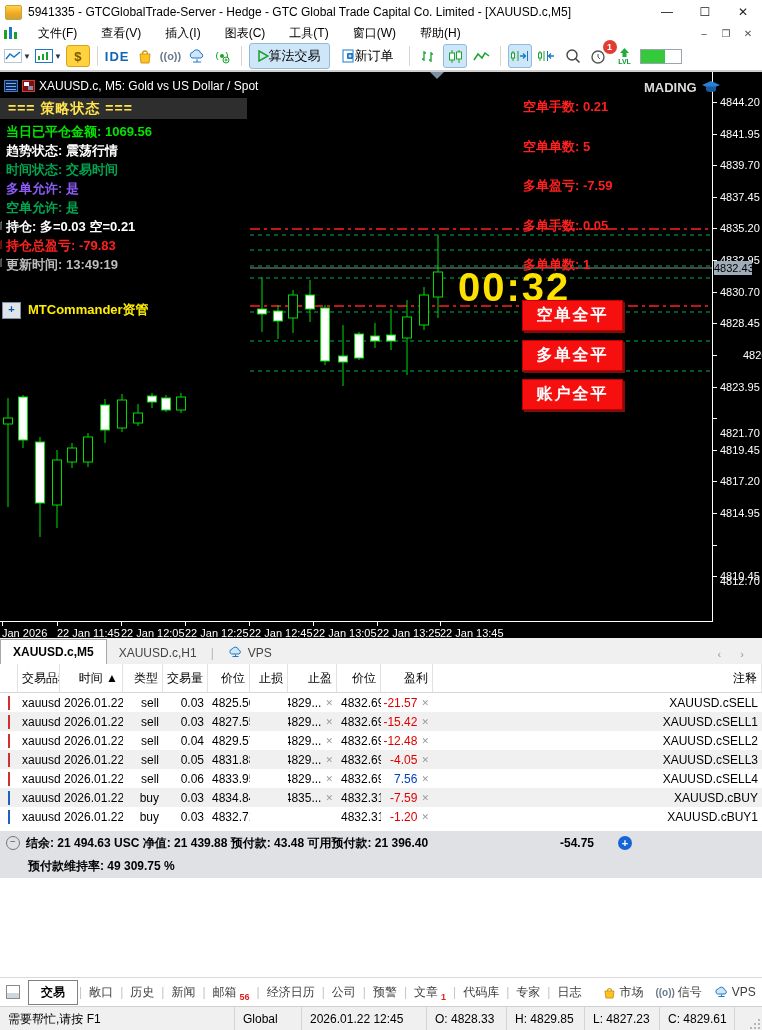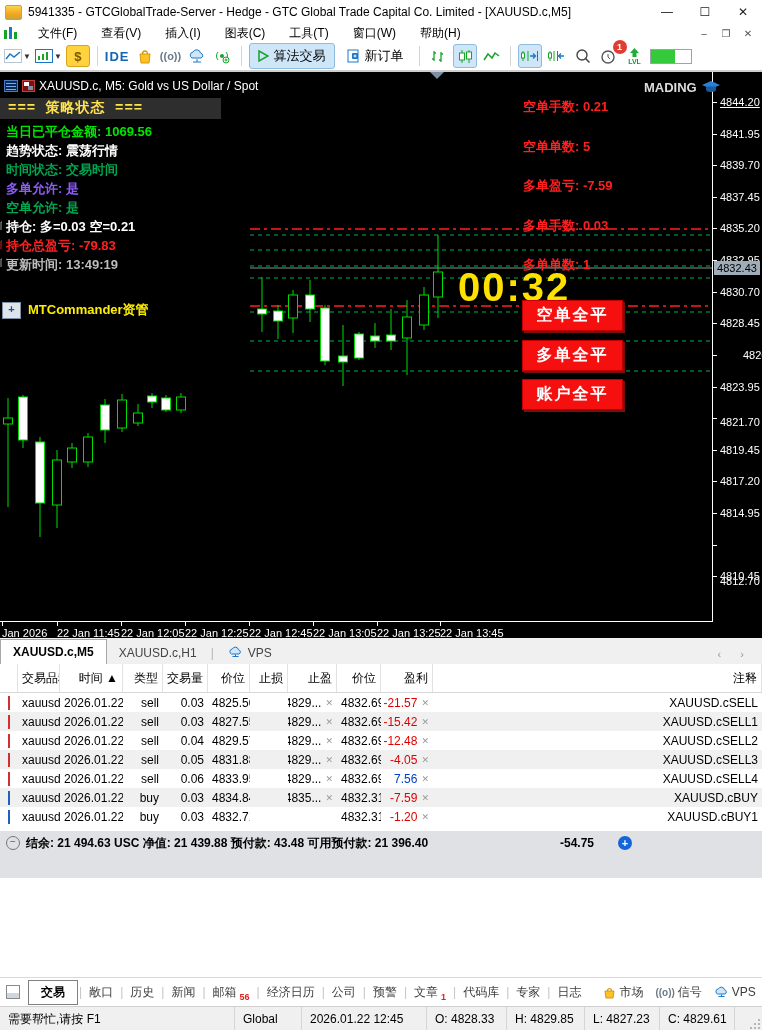--- a/index.html
+++ b/index.html
@@ -22,50 +22,50 @@
   #mdi-icon i.g{background:#18a32b;}
   .menu-item{padding:1px 12px;cursor:default;}
   #mdi-controls{margin-left:auto;display:flex;gap:6px;padding-right:6px;color:#555;font-size:10px;}
   .mdibtn{width:16px;text-align:center;}
   
   #toolbar{left:0;top:42px;width:762px;height:29px;background:#fff;border-bottom:1px solid #cfcfcf;display:flex;align-items:center;gap:4px;padding-left:4px;box-sizing:border-box;}
   .tb-sep{width:1px;height:20px;background:#d5d5d5;margin:0 3px;}
   .tb-ico{height:22px;min-width:22px;display:flex;align-items:center;justify-content:center;border-radius:3px;}
   .tb-ico svg{display:block;}
   .tb-caret{font-size:8px;color:#333;margin-left:1px;}
-  .tb-btn{display:flex;align-items:center;gap:5px;height:24px;padding:0 8px;border-radius:3px;font-size:13px;color:#000;}
+  .tb-btn{display:flex;align-items:center;height:24px;padding:0 8px;border-radius:3px;font-size:13px;color:#000;}
   .tb-active{background:#cfe6f8;border:1px solid #8fbbdd;}
   .dollar{width:20px;height:20px;background:#ffd23e;border:1px solid #d8a41f;border-radius:3px;color:#7a5a00;font-weight:bold;font-size:13px;display:flex;align-items:center;justify-content:center;}
   .ide-label{color:#1464b4;font-size:13px;font-weight:bold;letter-spacing:1px;}
   .signal-txt{color:#6b798a;font-size:11px;font-weight:bold;white-space:nowrap;}
   .badge{position:absolute;top:-5px;right:-7px;background:#e03c31;color:#fff;border-radius:50%;width:14px;height:14px;font-size:9px;display:flex;align-items:center;justify-content:center;font-weight:bold;}
   .lvl{display:flex;flex-direction:column;align-items:center;color:#0a9a30;font-size:7px;font-weight:bold;line-height:1;}
   #conn-meter{width:40px;height:13px;border:1px solid #9aa4ad;background:#fff;}
   #conn-meter i{display:block;height:100%;width:62%;background:#35c93c;}
   
   #chart{left:0;top:71px;width:762px;height:567px;background:#000;border-top:1px solid #cfcfcf;}
   #plot-svg{position:absolute;left:0;top:0;}
   .axis-v{position:absolute;left:712px;top:0;width:1px;height:549px;background:#fff;}
   .axis-h{position:absolute;left:0;top:549px;width:713px;height:1px;background:#fff;}
   .ptick{position:absolute;left:712px;width:5px;height:1px;background:#fff;}
   .plabel{position:absolute;left:720px;transform:translateY(-50%);color:#fff;font-size:11px;font-family:"Liberation Sans",sans-serif;}
   .ttick{position:absolute;top:550px;width:1px;height:4px;background:#fff;}
   .tlabel{position:absolute;top:555px;color:#fff;font-size:11px;white-space:nowrap;}
   #chart-sym-title{left:4px;top:7px;display:flex;align-items:center;gap:4px;color:#fff;font-size:12px;white-space:nowrap;}
   #watermark{top:8px;left:644px;display:flex;align-items:center;gap:5px;color:#dcdcdc;font-size:13px;font-weight:bold;}
   #time-marker{left:430px;top:0;width:0;height:0;border-left:7px solid transparent;border-right:7px solid transparent;border-top:7px solid #7c8fa6;}
-  #panel-title{left:0;top:26px;width:221px;height:21px;background:#2e2e2e;color:#ffe34d;font-weight:bold;font-size:14px;line-height:21px;padding-left:8px;box-sizing:border-box;letter-spacing:1px;font-family:Liberation Mono, monospace;}
+  #panel-title{left:0;top:26px;width:247px;height:21px;background:#2e2e2e;color:#ffe34d;font-weight:bold;font-size:14px;line-height:21px;padding-left:8px;box-sizing:border-box;letter-spacing:1px;}
   .panel-row{position:absolute;left:2px;font-weight:bold;font-size:13px;background:#000;padding:1px 4px;white-space:nowrap;}
   .info-label{position:absolute;left:523px;color:#ff1f1f;font-weight:bold;font-size:13px;white-space:nowrap;}
   #countdown{left:458px;top:195px;color:#ffe100;font-size:40px;font-weight:bold;letter-spacing:2px;line-height:1;}
   .chart-btn{position:absolute;left:522px;width:99px;height:29px;background:#f50f0f;border:1px solid #c00000;box-shadow:2px 2px 0 #7e0d0d;color:#fff;font-size:16px;font-weight:bold;display:flex;align-items:center;justify-content:center;letter-spacing:2px;}
   #mtc{left:2px;top:229px;display:flex;align-items:center;gap:7px;}
   #mtc-btn{width:17px;height:15px;background:#dfe4ea;border:1px solid #7d8fa5;color:#1254a8;font-size:11px;line-height:13px;text-align:center;font-weight:bold;}
   #mtc-label{color:#ffee00;font-weight:bold;font-size:13px;}
-  #price-box{left:714px;top:189px;width:46px;height:14px;background:#9fadba;color:#000;font-size:11px;line-height:14px;text-align:center;}
+  #price-box{left:714px;top:189px;width:38px;height:14px;background:#9fadba;color:#000;font-size:11px;line-height:14px;text-align:center;}
   
   #chart-tabs{left:0;top:638px;width:762px;height:26px;background:#f0f0f0;border-bottom:1px solid #c8c8c8;display:flex;align-items:flex-end;font-size:12px;}
   .ctab{height:22px;display:flex;align-items:center;gap:5px;padding:0 12px;color:#444;}
   .ctab.active{background:#fff;border:1px solid #a8a8a8;border-bottom:none;height:24px;color:#000;font-weight:bold;}
   .ctab-sep{color:#b5b5b5;margin:0 2px 4px 2px;}
   #ctab-arrows{margin-left:auto;padding:0 10px 4px 0;color:#9a9a9a;font-size:11px;letter-spacing:8px;}
   
   #trade{left:0;top:664px;width:762px;background:#fff;font-size:12px;color:#000;}
   .trow{display:grid;grid-template-columns:18px 42px 63px 40px 45px 42px 38px 49px 44px 52px 1fr;align-items:center;height:19px;}
   #thead{height:28px;border-bottom:1px solid #d8d8d8;font-size:12px;}
@@ -324,41 +324,41 @@
       <line x1="438" y1="163" x2="438" y2="246" stroke="#00dd00" stroke-width="1"></line>
       <rect x="433.5" y="200" width="9" height="25" fill="#000" stroke="#00dd00"></rect>
       <path d="M6,150 h-5 v8" fill="none" stroke="#9a9a9a"></path>
       <path d="M6,169 h-5 v8" fill="none" stroke="#d02020"></path>
       <path d="M6,187 h-5 v8" fill="none" stroke="#9a9a9a"></path>
     </svg>
   <div class="axis-v"></div>
   <div class="axis-h"></div>
   <div id="price-ticks">
       <div class="ptick" style="top: 30px;"></div>
-      <div class="plabel" style="top: 30px; text-decoration: underline;">4844.20</div>
+      <div class="plabel" style="top: 30px;">4844.20</div>
       <div class="ptick" style="top: 61.62px;"></div>
       <div class="plabel" style="top: 61.62px;">4841.95</div>
       <div class="ptick" style="top: 93.24px;"></div>
       <div class="plabel" style="top: 93.24px;">4839.70</div>
       <div class="ptick" style="top: 124.86px;"></div>
       <div class="plabel" style="top: 124.86px;">4837.45</div>
       <div class="ptick" style="top: 156.48px;"></div>
       <div class="plabel" style="top: 156.48px;">4835.20</div>
       <div class="ptick" style="top: 188.1px;"></div>
       <div class="plabel" style="top: 188.1px;">4832.95</div>
       <div class="ptick" style="top: 219.72px;"></div>
       <div class="plabel" style="top: 219.72px;">4830.70</div>
       <div class="ptick" style="top: 251.34px;"></div>
       <div class="plabel" style="top: 251.34px;">4828.45</div>
       <div class="ptick" style="top: 282.96px;"></div>
       <div class="plabel" style="top: 282.96px; margin-left: 23px;">4826.20</div>
       <div class="ptick" style="top: 314.58px;"></div>
       <div class="plabel" style="top: 314.58px;">4823.95</div>
       <div class="ptick" style="top: 346.2px;"></div>
-      <div class="plabel" style="top: 350px;">4821.70</div>
+      <div class="plabel" style="top: 361px;">4821.70</div>
       <div class="ptick" style="top: 377.82px;"></div>
       <div class="plabel" style="top: 377.82px;">4819.45</div>
       <div class="ptick" style="top: 409.44px;"></div>
       <div class="plabel" style="top: 409.44px;">4817.20</div>
       <div class="ptick" style="top: 441.06px;"></div>
       <div class="plabel" style="top: 441.06px;">4814.95</div>
       <div class="ptick" style="top: 472.68px;"></div>
       <div class="plabel" style="top: 472.68px; margin-top: 36px;">4812.70</div>
       <div class="ptick" style="top: 504.3px;"></div>
       <div class="plabel" style="top: 504.3px;">4810.45</div>
@@ -411,21 +411,21 @@
       <div class="panel-row" style="top: 107px; color: #8b5cf6;">多单允许: 是</div>
       <div class="panel-row" style="top: 126px; color: rgb(0, 165, 80);">空单允许: 是</div>
       <div class="panel-row" style="top: 145px; color: rgb(255, 255, 255);">持仓: 多=0.03 空=0.21</div>
       <div class="panel-row" style="top: 164px; color: rgb(255, 32, 32);">持仓总盈亏: -79.83</div>
       <div class="panel-row" style="top: 183px; color: rgb(189, 189, 189);">更新时间: 13:49:19</div>
     </div>
   <div id="info-labels">
       <div class="info-label" style="top: 26px;">空单手数: 0.21</div>
       <div class="info-label" style="top: 65.5px;">空单单数: 5</div>
       <div class="info-label" style="top: 105px;">多单盈亏: -7.59</div>
-      <div class="info-label" style="top: 144.5px;">多单手数: 0.03</div>
+      <div class="info-label" style="top: 144.5px;">多单手数: 0.05</div>
       <div class="info-label" style="top: 184px;">多单单数: 1</div>
     </div>
   <div class="abs" id="countdown">00:32</div>
   <div id="chart-buttons">
       <div class="chart-btn" style="top: 228px;">空单全平</div>
       <div class="chart-btn" style="top: 267.5px;">多单全平</div>
       <div class="chart-btn" style="top: 307px;">账户全平</div>
     </div>
   <div class="abs" id="mtc">
     <span id="mtc-btn">+</span>
@@ -603,20 +603,21 @@
     </div>
 </div>
 
 <div class="abs" id="summary">
   <div id="sumline1">
     <span id="collapse-ico">−</span>
     <span>结余: 21 494.63 USC  净值: 21 439.88  预付款: 43.48  可用预付款: 21 396.40</span>
     <span id="sum-float">-54.75</span>
     <span id="plus-ico">+</span>
   </div>
+  <div id="sumline2">预付款维持率: 49 309.75 %</div>
 </div>
 
 <div class="abs" id="bottom-tabs">
   <span id="btab-panel-ico"></span>
   <span id="btabs-holder" style="display:flex;align-items:center;">
       <span class="btab active">
         <span>交易</span>
       </span>
       <span class="btab-sep">|</span>
       <span class="btab">

